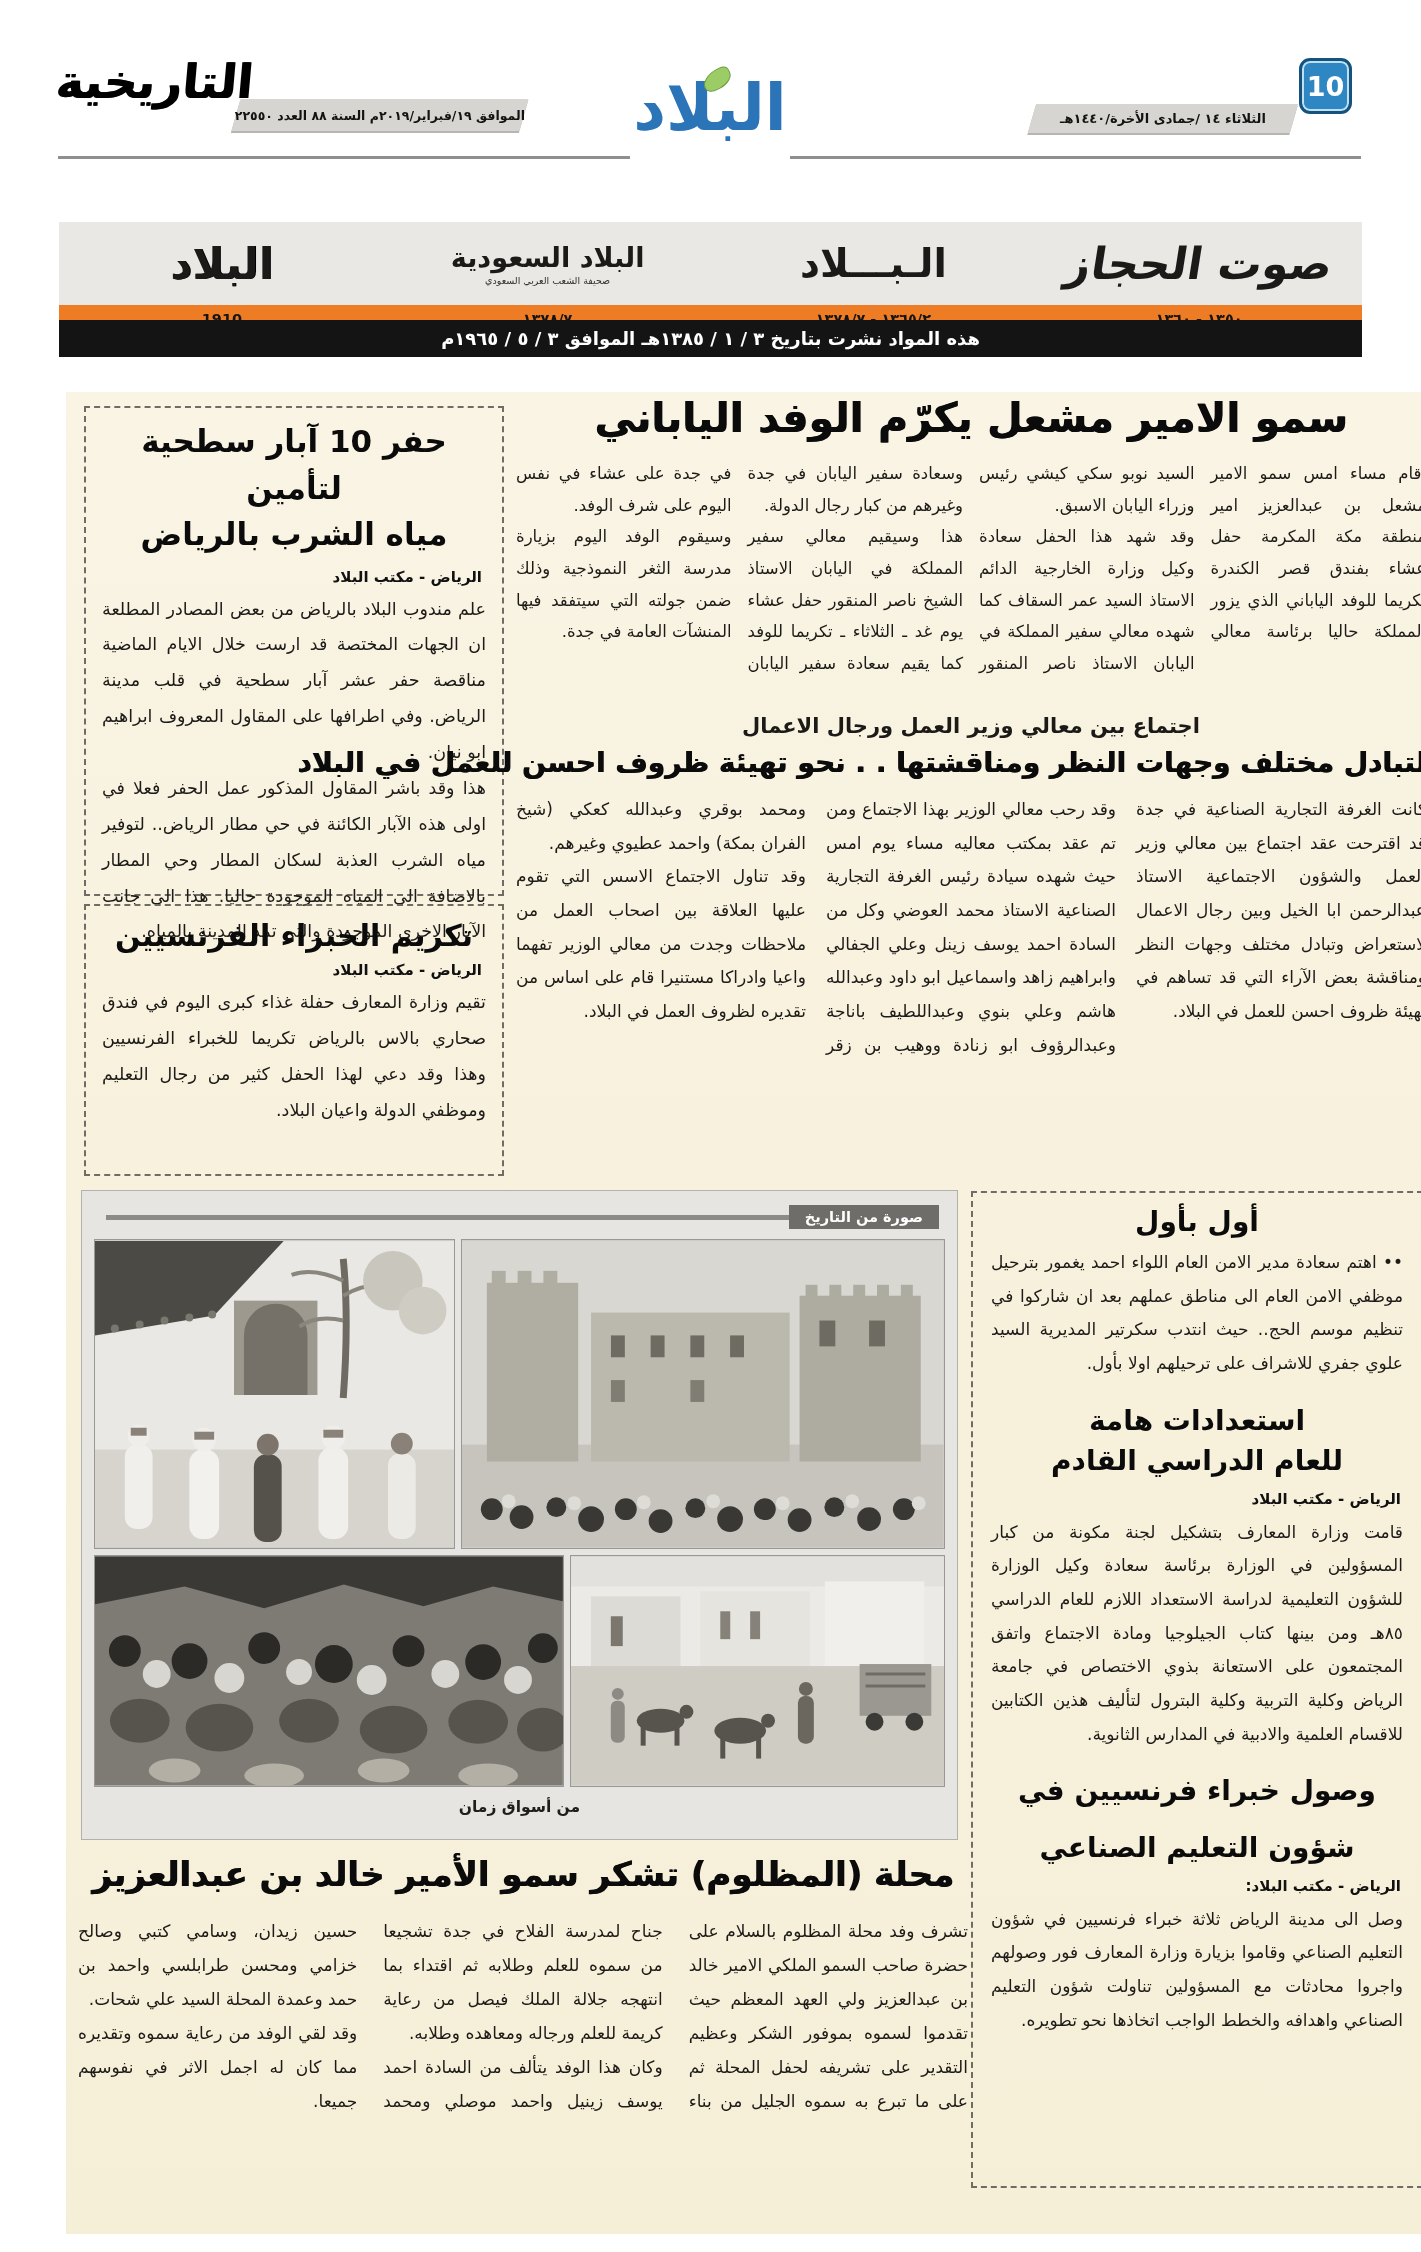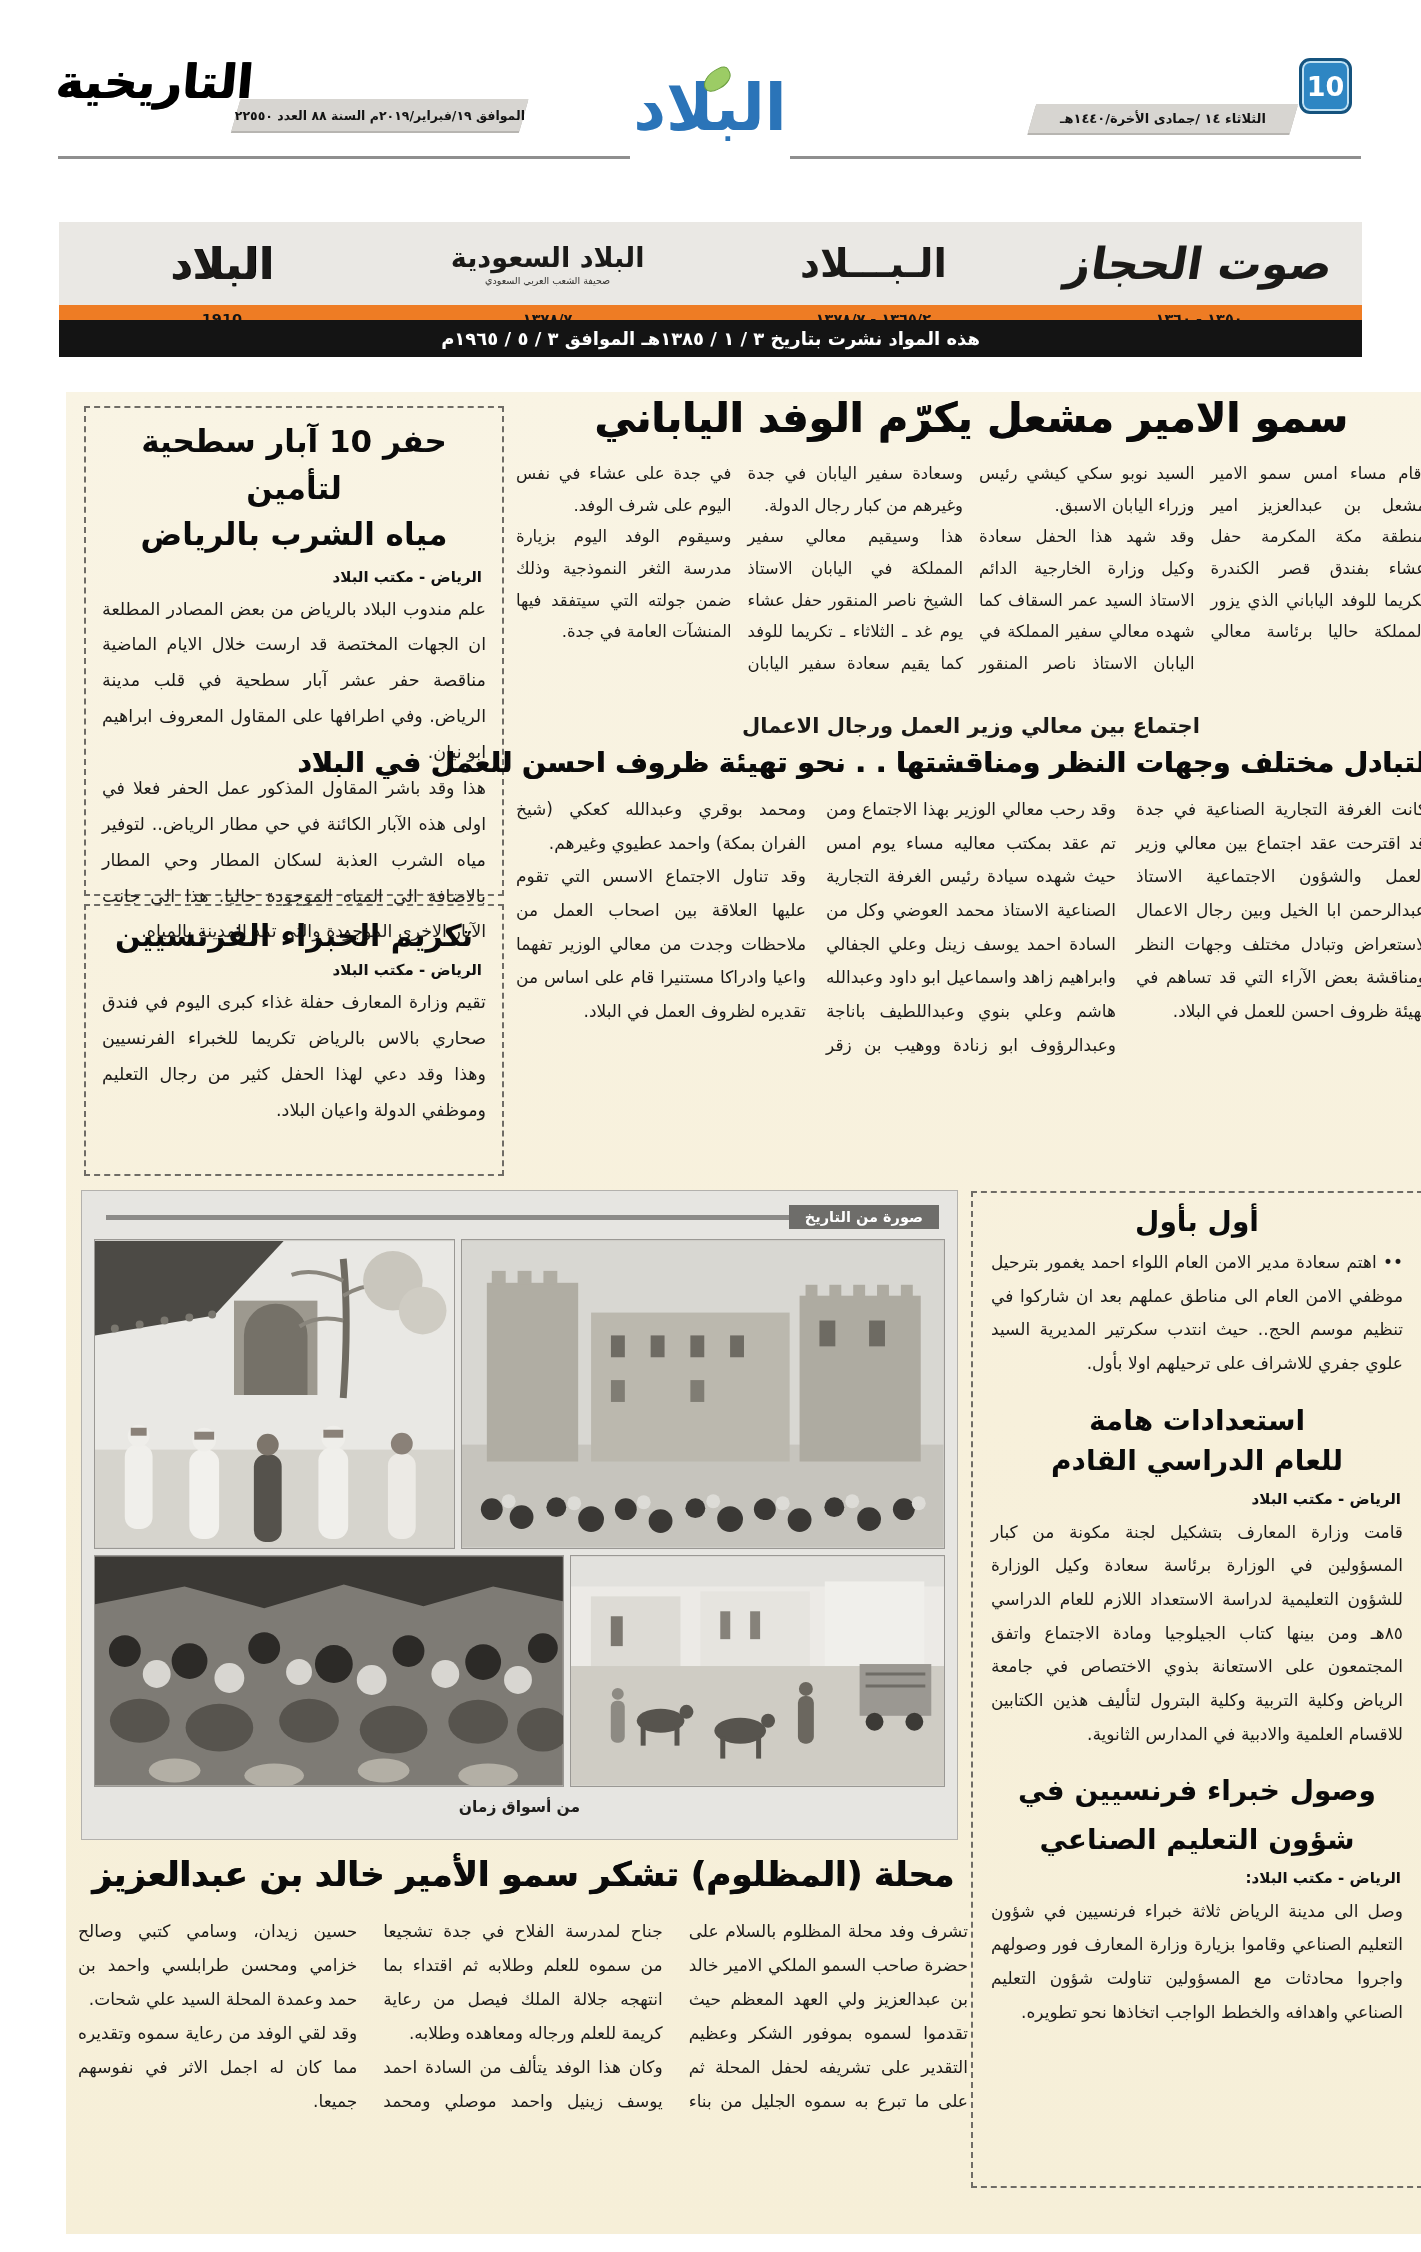--- a/index.html
+++ b/index.html
@@ -343,21 +343,21 @@
       </div>
 
       <div class="hl sub-hl">استعدادات هامة</div>
       <div class="hl sub-hl" style="margin-top:0;">للعام الدراسي القادم</div>
       <div class="byline">الرياض - مكتب البلاد</div>
       <div class="btxt">
         <p>قامت وزارة المعارف بتشكيل لجنة مكونة من كبار المسؤولين في الوزارة برئاسة سعادة وكيل الوزارة للشؤون التعليمية لدراسة الاستعداد اللازم للعام الدراسي ٨٥هـ ومن بينها كتاب الجيلوجيا ومادة الاجتماع واتفق المجتمعون على الاستعانة بذوي الاختصاص في جامعة الرياض وكلية التربية وكلية البترول لتأليف هذين الكتابين للاقسام العلمية والادبية في المدارس الثانوية.</p>
       </div>
 
       <div class="hl sub-hl">وصول خبراء فرنسيين في</div>
-      <div class="hl sub-hl" style="margin-top:8px;">شؤون التعليم الصناعي</div>
+      <div class="hl sub-hl" style="margin-top:16px;">شؤون التعليم الصناعي</div>
       <div class="byline">الرياض - مكتب البلاد:</div>
       <div class="btxt">
         <p>وصل الى مدينة الرياض ثلاثة خبراء فرنسيين في شؤون التعليم الصناعي وقاموا بزيارة وزارة المعارف فور وصولهم واجروا محادثات مع المسؤولين تناولت شؤون التعليم الصناعي واهدافه والخطط الواجب اتخاذها نحو تطويره.</p>
       </div>
     </div>
 
     <div id="mazloum">
       <div class="hl thick">محلة (المظلوم) تشكر سمو الأمير خالد بن عبدالعزيز</div>
       <div class="btxt">
         <p>تشرف وفد محلة المظلوم بالسلام على حضرة صاحب السمو الملكي الامير خالد بن عبدالعزيز ولي العهد المعظم حيث تقدموا لسموه بموفور الشكر وعظيم التقدير على تشريفه لحفل المحلة ثم على ما تبرع به سموه الجليل من بناء جناح لمدرسة الفلاح في جدة تشجيعا من سموه للعلم وطلابه ثم اقتداء بما انتهجه جلالة الملك فيصل من رعاية كريمة للعلم ورجاله ومعاهده وطلابه.</p>

